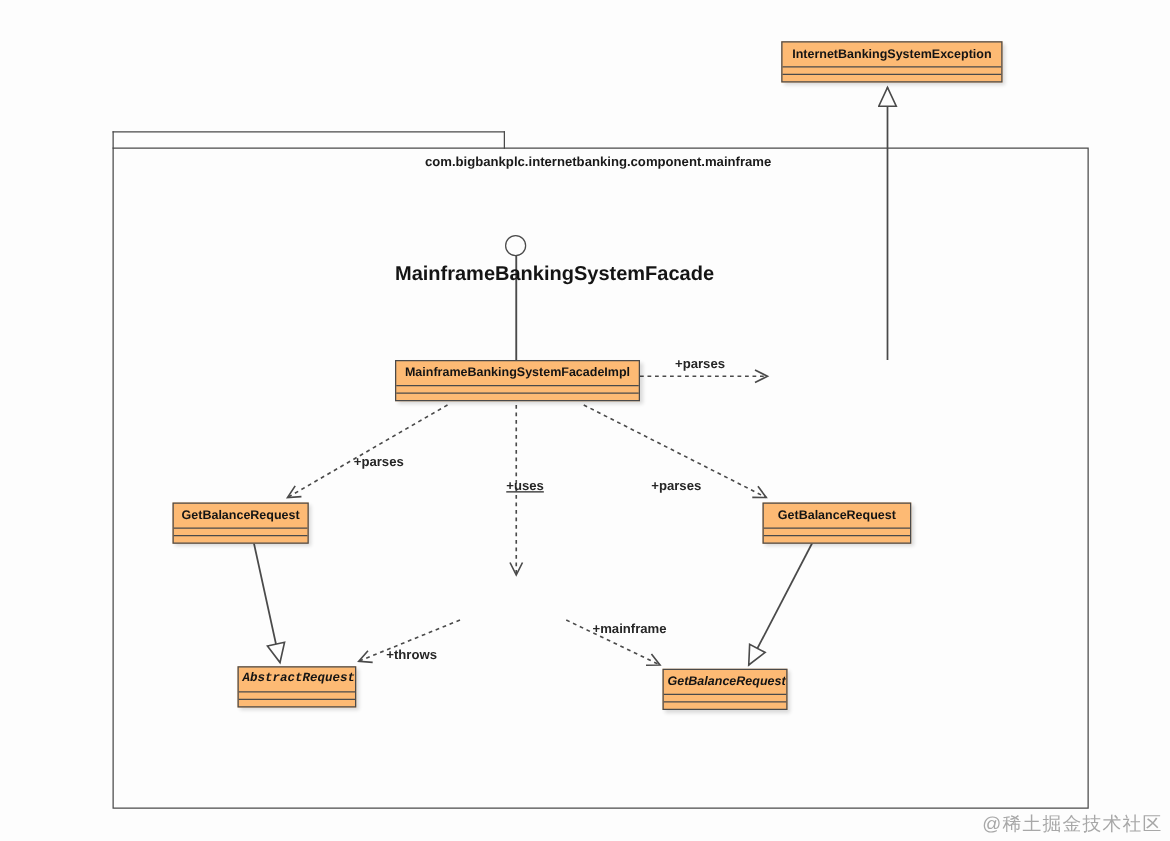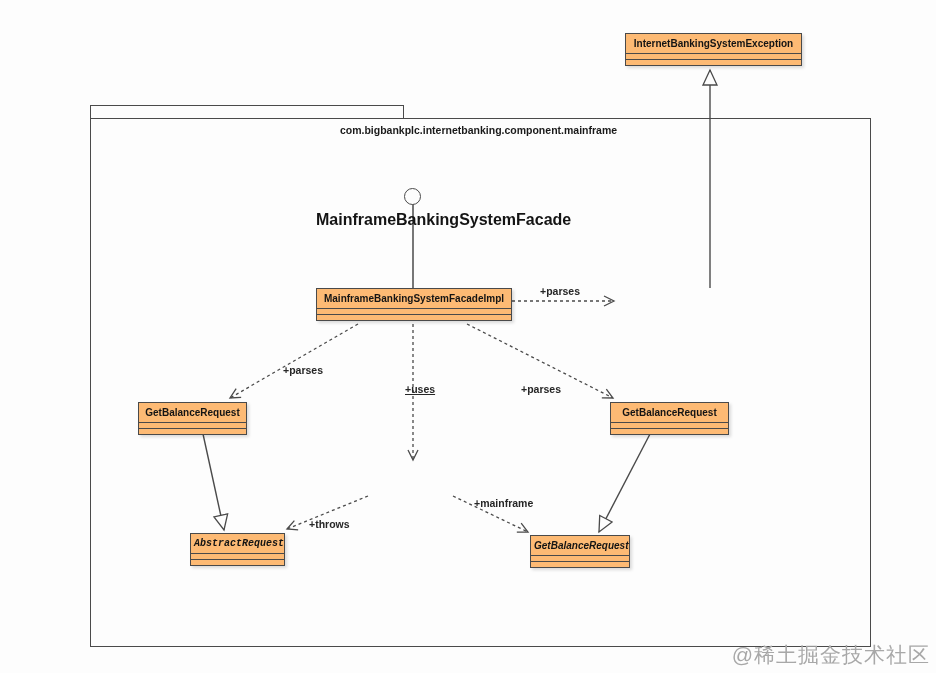--- a/index.html
+++ b/index.html
@@ -46,21 +46,21 @@
     position:absolute;left:316px;top:211px;width:194px;
     text-align:center;font-size:16px;font-weight:bold;color:#141414;white-space:nowrap;
   }
   
   .edge-label{
     position:absolute;font-size:10.5px;font-weight:bold;color:#262626;white-space:nowrap;
   }
   
   .watermark{
     position:absolute;right:6px;bottom:4px;
-    font-size:21px;color:#a8a8a8;letter-spacing:1px;
+    font-size:15px;color:#a8a8a8;letter-spacing:1px;
   }
 </style>
 </head>
 <body>
 
 <div id="canvas">
 
   <svg id="connector-layer" viewBox="0 0 936 673" xmlns="http://www.w3.org/2000/svg">
     <defs>
       <marker id="tri" markerUnits="userSpaceOnUse" markerWidth="20" markerHeight="18" refX="16" refY="8" orient="auto">

